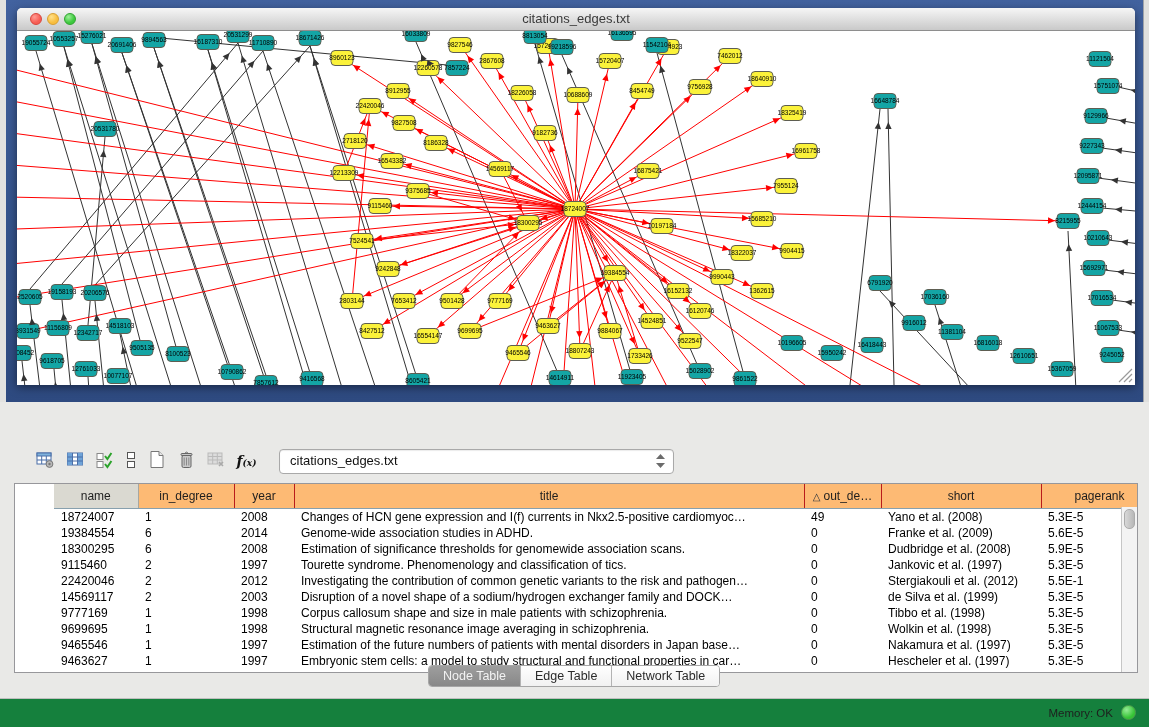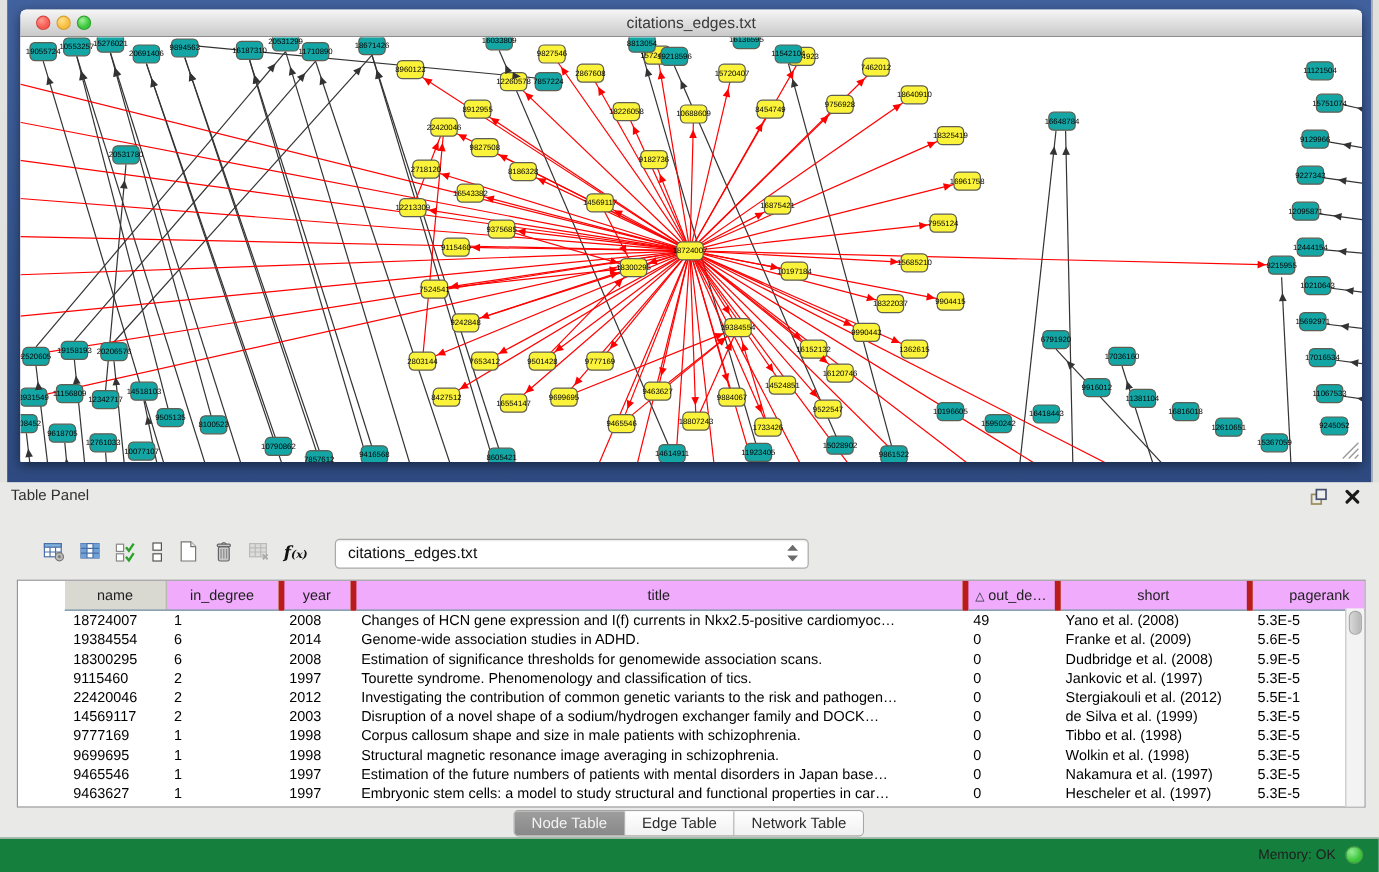--- a/index.html
+++ b/index.html
@@ -41,32 +41,32 @@
   .fx{font-family:"DejaVu Serif",serif;font-style:italic;font-weight:bold;font-size:14px;color:#111;}
   .fx small{font-size:9px;}
   .combo{margin-left:16px;width:393px;height:23px;background:#fff;border:1px solid #A9A9A9;
       border-radius:4px;position:relative;box-shadow:inset 0 1px 1px rgba(0,0,0,.08);}
   .combo .val{position:absolute;left:10px;top:0;line-height:22px;font-size:13px;color:#111;}
   .combo .spin{position:absolute;right:8px;top:4px;}
 
   .table-wrap{position:absolute;left:14px;top:81px;width:1124px;height:190px;
       background:#fff;border:1px solid #97979B;box-sizing:border-box;overflow:hidden;}
   table.grid{border-collapse:collapse;table-layout:fixed;width:1104px;font-size:12px;margin-left:39px;}
-  table.grid th{height:22px;background:#f0abfc;border-right:5px solid #b91c1c;
+  table.grid th{height:22px;background:#fdba74;border-right:1px solid #b91c1c;
       border-bottom:1px solid #87A0AE;font-weight:normal;color:#1E1E1E;text-align:center;
       overflow:hidden;white-space:nowrap;}
   table.grid th.graycol{background:#DAD9D1;border-right:1px solid #A7A7A0;}
   table.grid td{height:16px;padding:0 4px 0 7px;white-space:nowrap;overflow:hidden;color:#000;}
   .sort-tri{font-size:10px;margin-right:3px;color:#27323B;}
   .vscroll{position:absolute;right:0;top:23px;width:15px;height:166px;background:#F3F3F3;
       border-left:1px solid #C6C6C6;}
   .vscroll .thumb{position:absolute;left:2px;top:2px;width:9px;height:18px;border-radius:5px;
       background:linear-gradient(90deg,#D8D8D8,#B7B7B7);border:1px solid #ABABAB;}
 
-  .tabs{position:absolute;left:428px;top:273px;height:20px;display:flex;
+  .tabs{position:absolute;left:428px;top:263px;height:20px;display:flex;
       border:1px solid #A6A6A6;border-radius:4px;overflow:hidden;background:#fff;}
   .tab{padding:0 14px;line-height:20px;font-size:12.5px;color:#2B2B2B;
       background:linear-gradient(#FFFFFF,#F1F1F1);border-left:1px solid #B3B3B3;}
   .tab:first-child{border-left:none;}
   .tab.sel{background:linear-gradient(#9E9E9E,#888888);color:#F3F3F3;}
 
   
   .status-bar{position:absolute;left:0;top:698px;width:1149px;height:29px;
       background:#15803d;border-top:1px solid #BFBFBF;box-sizing:border-box;}
   .mem-label{position:absolute;right:36px;top:8px;font-size:11.5px;color:#1E1E1E;}
@@ -566,30 +566,20 @@
       <svg class="grip" width="17" height="17">
         <path d="M3 16 L16 3 M8 16 L16 8 M13 16 L16 13" stroke="#9A9A9A" stroke-width="1.2" fill="none"></path>
       </svg>
     </div>
   </div>
 
   <div class="right-sliver"></div>
 </div>
 
 <div class="table-panel">
-  <div class="panel-header">
-    <span class="panel-title">Table Panel</span>
-    <svg class="panel-float" viewBox="0 0 16 16">
-      <rect x="2" y="6" width="8" height="8" fill="none" stroke="#9A8B5A" stroke-width="1.4"></rect>
-      <rect x="6" y="2" width="8" height="8" fill="#EFEFEF" stroke="#44506B" stroke-width="1.4"></rect>
-    </svg>
-    <svg class="panel-close" viewBox="0 0 16 16">
-      <path d="M3.5 3.5 L12.5 12.5 M12.5 3.5 L3.5 12.5" stroke="#1A1A1A" stroke-width="2.6" stroke-linecap="round"></path>
-    </svg>
-  </div>
 
   <div class="toolbar" id="toolbar">
       <button class="tb-btn">
         <span><svg width="19" height="18" viewBox="0 0 19 18">
             <rect x="1" y="2" width="14" height="11" fill="#fff" stroke="#4A6EA8"></rect>
             <rect x="1" y="2" width="14" height="3" fill="#7EB2DC" stroke="#4A6EA8"></rect>
             <path d="M5.7 5 V13 M10.3 5 V13 M1 9 H15" stroke="#4A6EA8" fill="none"></path>
             <circle cx="13.5" cy="13" r="3.4" fill="#B9B9B9" stroke="#777"></circle>
             <circle cx="13.5" cy="13" r="1.2" fill="#777"></circle>
           </svg></span>

